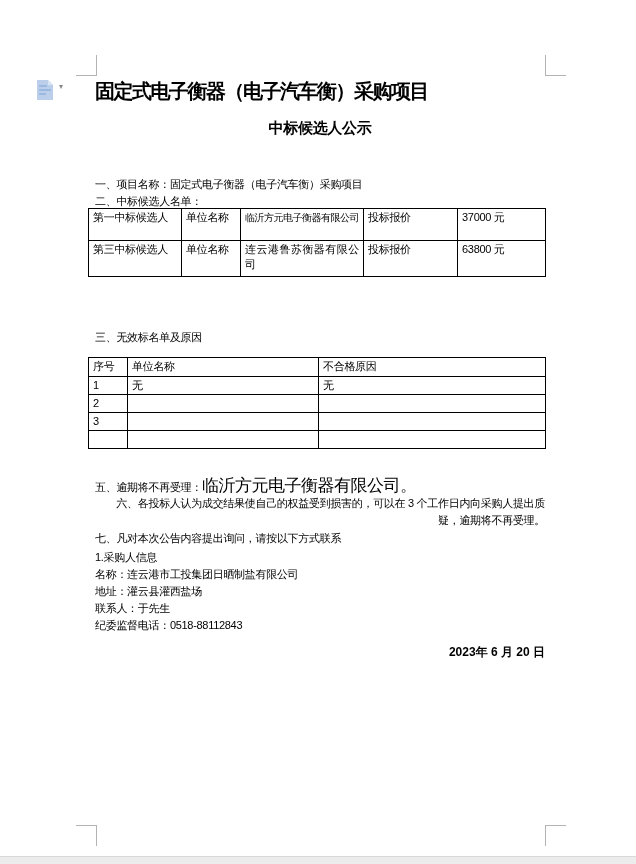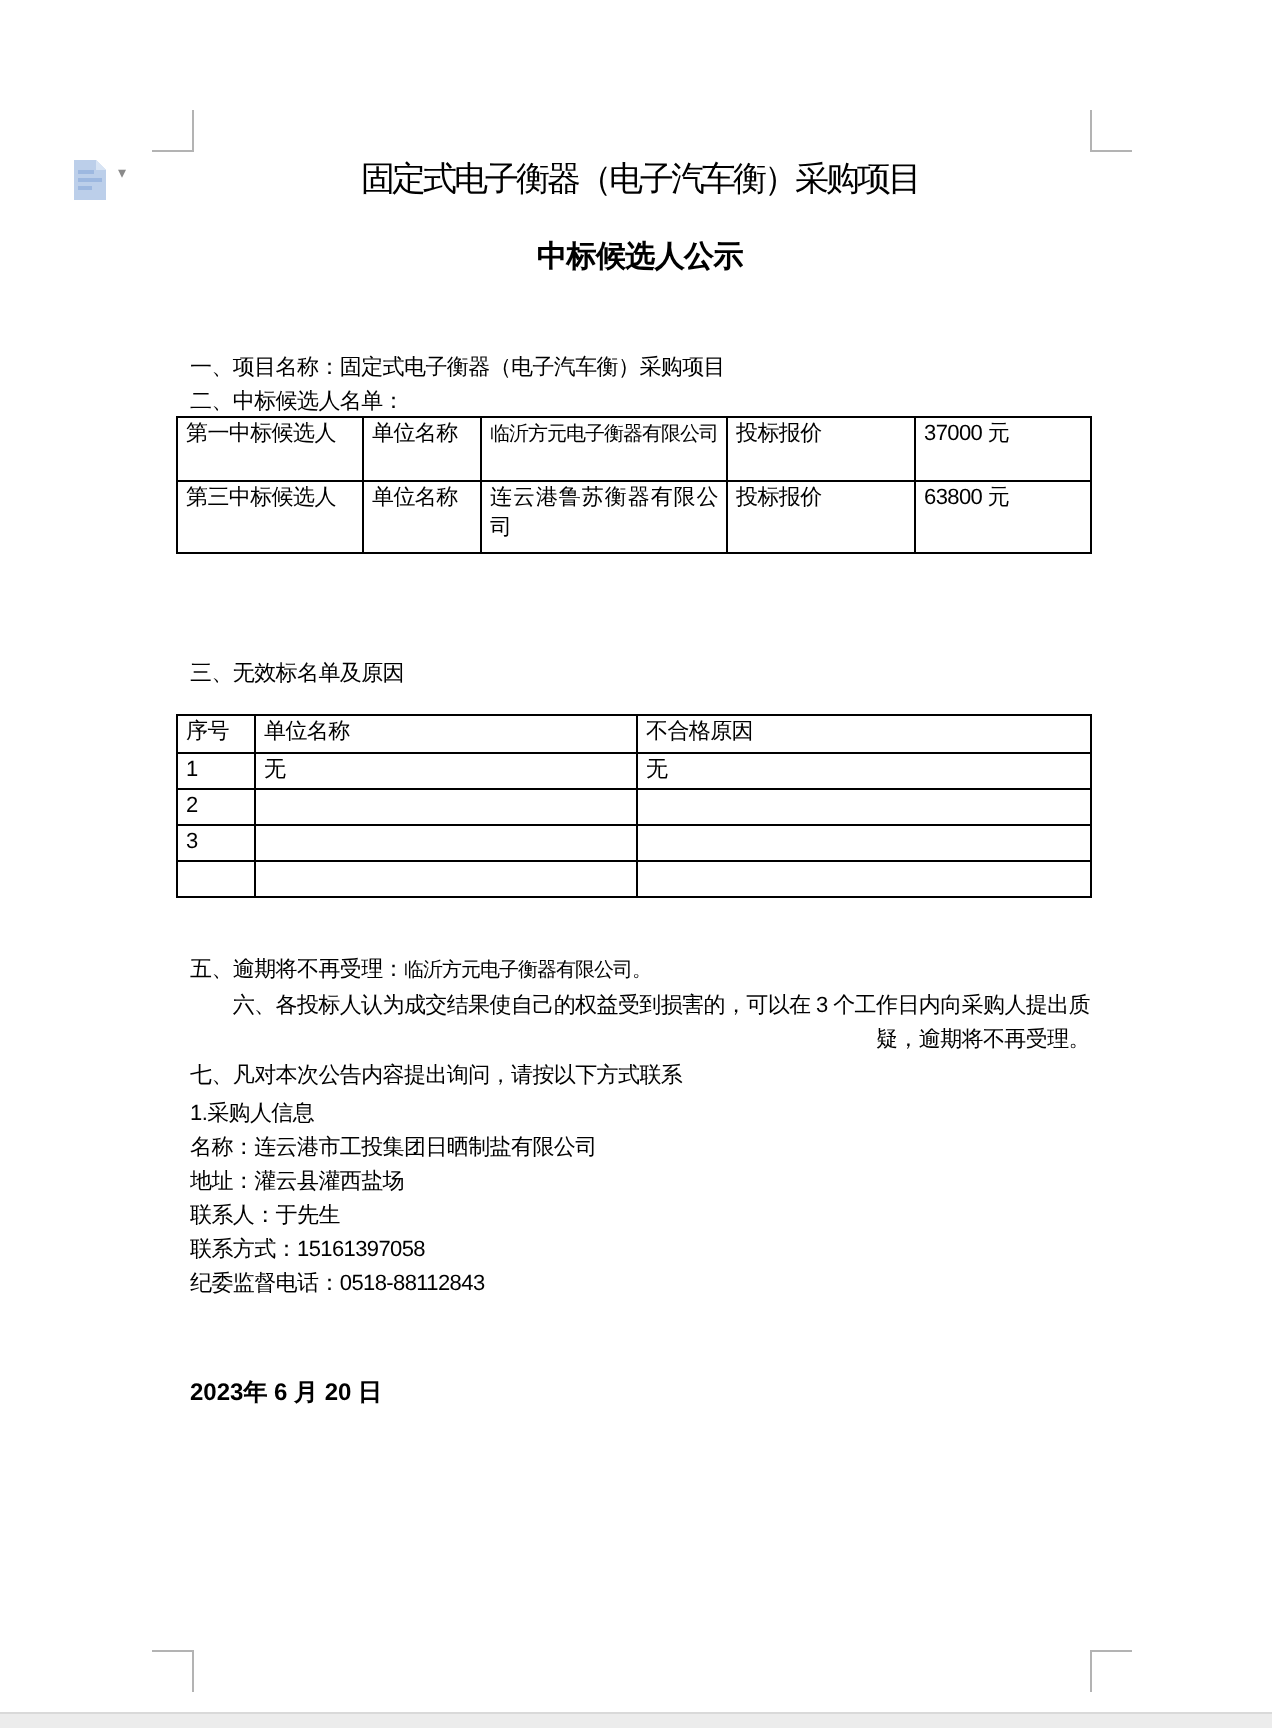--- a/index.html
+++ b/index.html
@@ -17,49 +17,49 @@
   .crop.br{left:545px;top:825px;border-left:1px solid #b3b3b3;border-top:1px solid #b3b3b3;}
 
   
   .paste-btn{position:absolute;left:33px;top:77px;width:40px;height:28px;cursor:pointer;}
   .paste-btn .doc{position:absolute;left:2px;top:2px;}
   .paste-btn .arrow{position:absolute;left:26px;top:6px;font-size:8px;color:#8a8a8a;line-height:8px;}
 
   .content{position:absolute;left:95px;top:0;width:450px;}
   .abs{position:absolute;left:0;width:450px;}
 
-  .doc-title{top:78px;text-align:center;font-weight:normal;font-size:17px;letter-spacing:-1.5px;}
+  .doc-title{top:78px;text-align:left;font-weight:bold;font-size:20px;letter-spacing:-1.5px;}
   .doc-subtitle{top:119px;text-align:center;font-weight:bold;font-size:15px;letter-spacing:-0.3px;}
 
   .body-txt{font-size:11px;letter-spacing:-0.3px;line-height:17px;}
   .s1{top:176px;}
   .s2{top:193px;}
   .s3{top:329px;}
   .s5{top:477px;}
   .s6{top:495px;text-align:right;}
   .s7{top:530px;}
   .info{top:549px;}
-  .lg{font-size:10px;letter-spacing:-0.5px;}
+  .lg{font-size:17px;letter-spacing:-0.5px;}
 
   table{border-collapse:collapse;table-layout:fixed;}
   td,th{border:1px solid #000;font-size:11px;letter-spacing:-0.3px;font-weight:normal;
         text-align:left;vertical-align:top;padding:1px 4px;line-height:15px;
         overflow:hidden;word-break:break-all;}
   .tbl1{position:absolute;left:-7px;top:208px;width:457px;}
   .tbl1 .r1{height:32px;}
   .tbl1 .r2{height:34px;}
   .tbl1 .r3{height:36px;}
   .tbl1 td.just{text-align:justify;}
   .tbl1 td.lgcell{font-size:10px;letter-spacing:-0.5px;line-height:16px;}
   .tbl2{position:absolute;left:-7px;top:357px;width:457px;}
   .tbl2 .hr{height:19px;}
   .tbl2 .dr{height:17px;}
   .tbl2 .er{height:18px;}
 
-  .doc-date{top:688px;text-align:left;font-weight:bold;font-size:12px;}
+  .doc-date{top:644px;text-align:right;font-weight:bold;font-size:12px;}
 
   .bottom-strip{position:absolute;left:0;bottom:0;width:636px;height:7px;
                 background:#ececec;border-top:1px solid #d9d9d9;}
 </style>
 </head>
 <body>
 
 <div class="page">
 
   <div class="crop tl"></div>
@@ -156,21 +156,20 @@
     </div>
 
     <div class="abs body-txt s6">六、各投标人认为成交结果使自己的权益受到损害的，可以在 3 个工作日内向采购人提出质疑，逾期将不再受理。</div>
     <div class="abs body-txt s7">七、凡对本次公告内容提出询问，请按以下方式联系</div>
 
     <div class="abs body-txt info">
       <div>1.采购人信息</div>
       <div>名称：连云港市工投集团日晒制盐有限公司</div>
       <div>地址：灌云县灌西盐场</div>
       <div>联系人：于先生</div>
-      <div>联系方式：15161397058</div>
       <div>纪委监督电话：0518-88112843</div>
     </div>
 
     <div class="abs doc-date">2023年 6 月 20 日</div>
 
   </div>
 
   <div class="bottom-strip"></div>
 </div>
 

